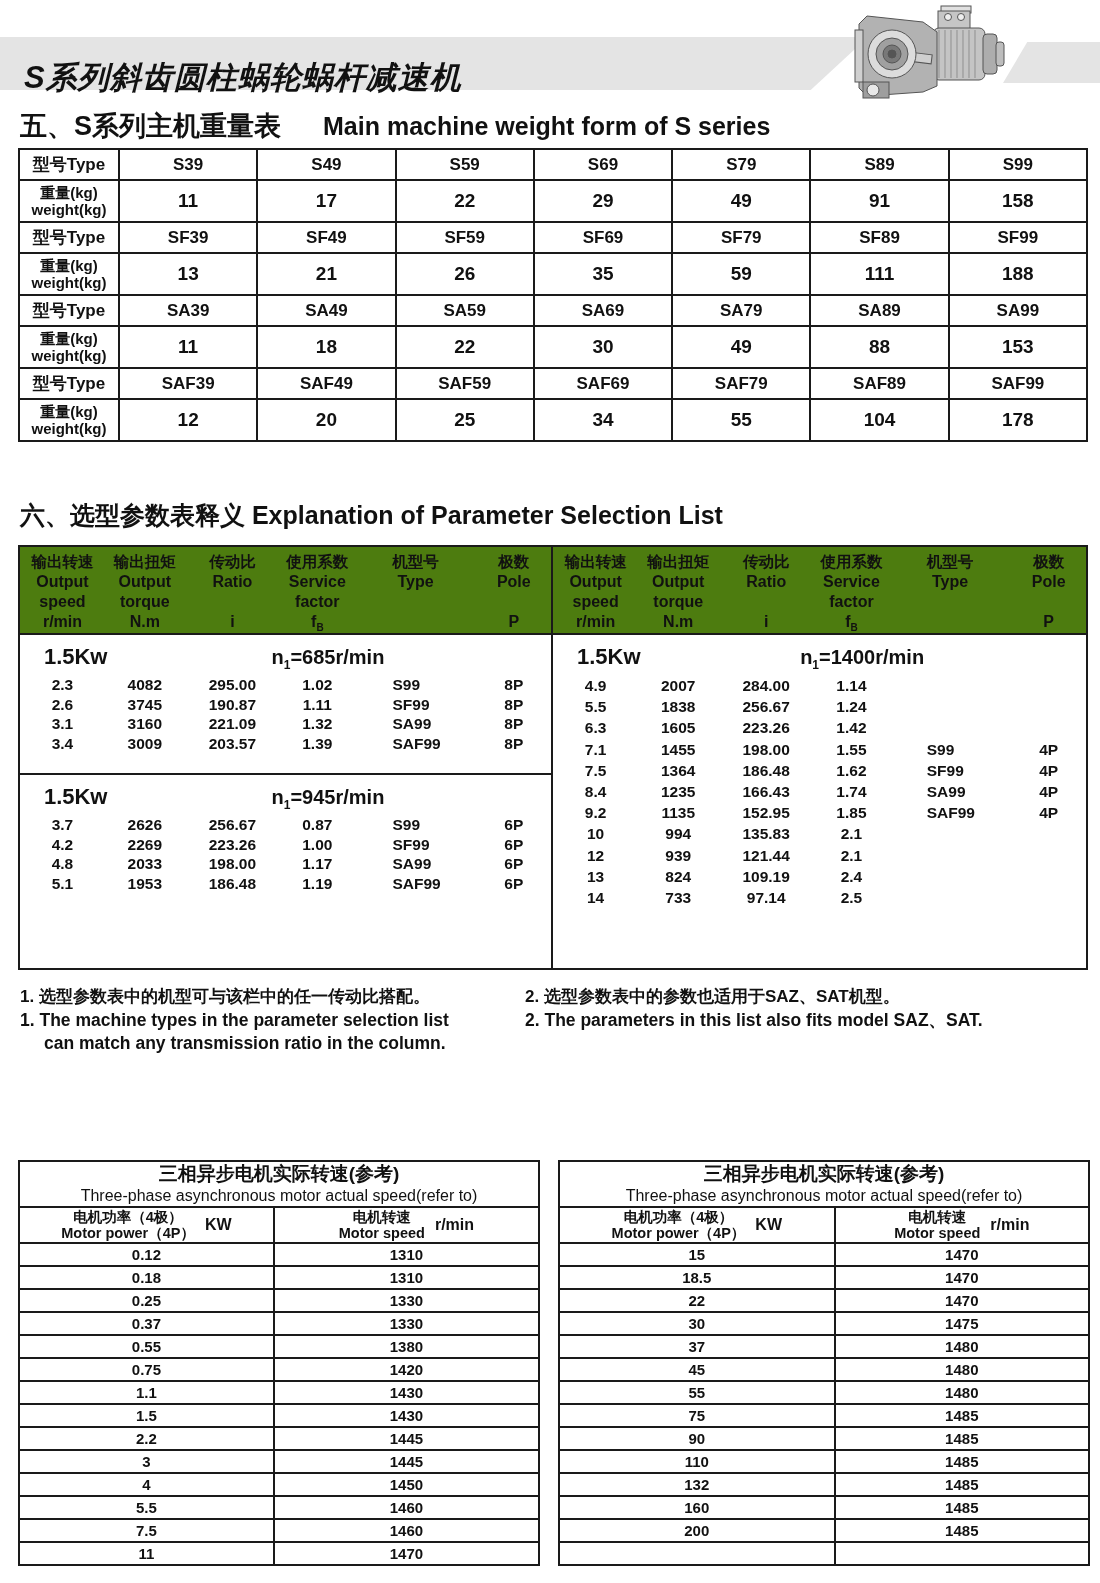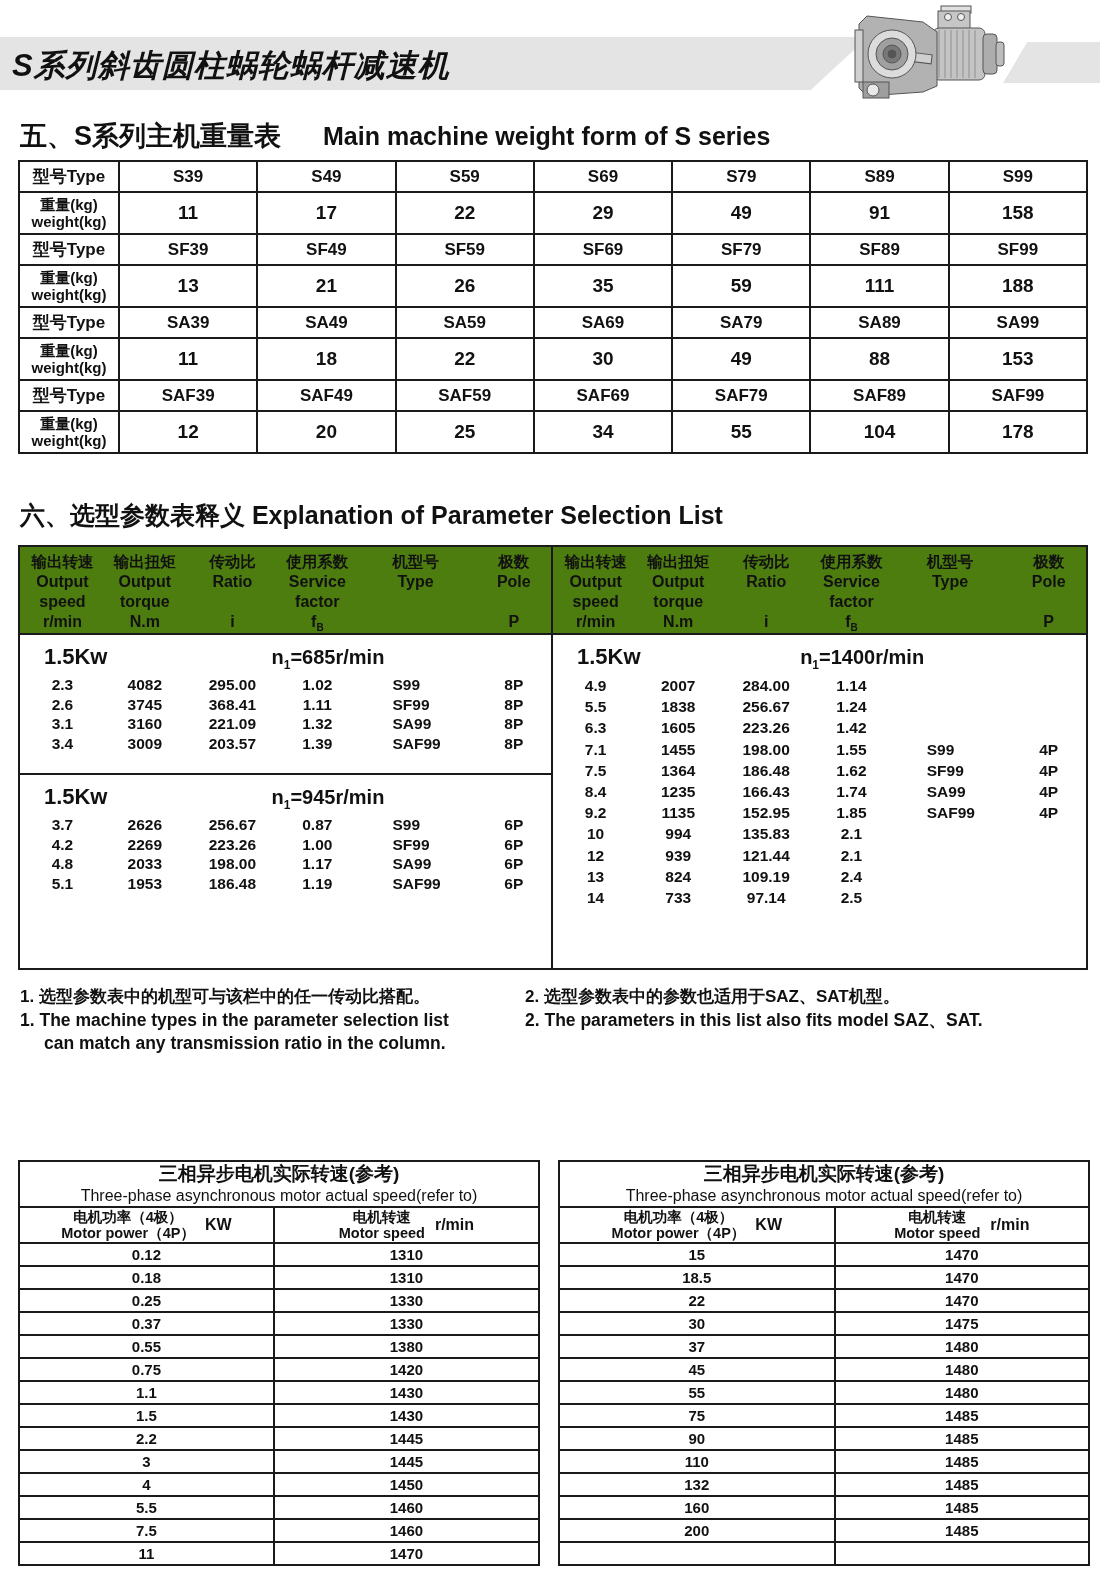--- a/index.html
+++ b/index.html
@@ -4,32 +4,32 @@
 <style>
   html,body{margin:0;padding:0;background:#fff;}
   .page{position:relative;width:1100px;height:1583px;background:#fff;overflow:hidden;
         font-family:"Liberation Sans","DejaVu Sans",sans-serif;color:#111;}
 
   
   .band-main{position:absolute;left:0;top:37px;width:868px;height:53px;background:#e4e4e4;
              clip-path:polygon(0 0,100% 0,93.4% 100%,0 100%);}
   .band-right{position:absolute;left:1003px;top:42px;width:97px;height:41px;background:#e4e4e4;
              clip-path:polygon(25% 0,100% 0,100% 100%,0 100%);}
-  .banner-title{position:absolute;left:8px;top:41px;margin:4px;font-size:31px;font-weight:bold;
+  .banner-title{position:absolute;left:8px;top:41px;margin:16px;font-size:31px;font-weight:bold;
                 font-style:italic;letter-spacing:1px;white-space:nowrap;}
   .motor-svg{position:absolute;left:845px;top:4px;}
 
   
-  .sec5-head{position:absolute;left:20px;top:118px;white-space:nowrap;}
+  .sec5-head{position:absolute;left:20px;top:108px;white-space:nowrap;}
   .sec5-cn{font-size:27px;font-weight:bold;}
   .sec5-en{font-size:25px;font-weight:bold;margin-left:42px;}
   .sec6-head{position:absolute;left:20px;top:499px;font-size:25px;font-weight:bold;white-space:nowrap;}
 
   
-  .weight-table{position:absolute;left:18px;top:160px;width:1070px;border-collapse:collapse;table-layout:fixed;}
+  .weight-table{position:absolute;left:18px;top:148px;width:1070px;border-collapse:collapse;table-layout:fixed;}
   .weight-table th,.weight-table td{border:2px solid #1a1a1a;text-align:center;vertical-align:middle;padding:0;}
   .weight-table col.c0{width:100px;}
   .wt-type-row{height:31px;}
   .wt-weight-row{height:42px;}
   .wt-label{font-size:17px;font-weight:bold;}
   .wt-label .wt-l1,.wt-label .wt-l2{font-size:15px;font-weight:bold;line-height:17px;}
   .wt-type{font-size:17px;font-weight:bold;}
   .wt-weight{font-size:19px;font-weight:bold;}
 
   
@@ -315,21 +315,21 @@
               <span class="pg-cell c0">2.3</span>
               <span class="pg-cell c1">4082</span>
               <span class="pg-cell c2">295.00</span>
               <span class="pg-cell c3">1.02</span>
               <span class="pg-cell c4">S99</span>
               <span class="pg-cell c5">8P</span>
             </div>
             <div class="pg-row pcols">
               <span class="pg-cell c0">2.6</span>
               <span class="pg-cell c1">3745</span>
-              <span class="pg-cell c2">368.41</span>
+              <span class="pg-cell c2">190.87</span>
               <span class="pg-cell c3">1.11</span>
               <span class="pg-cell c4">SF99</span>
               <span class="pg-cell c5">8P</span>
             </div>
             <div class="pg-row pcols">
               <span class="pg-cell c0">3.1</span>
               <span class="pg-cell c1">3160</span>
               <span class="pg-cell c2">221.09</span>
               <span class="pg-cell c3">1.32</span>
               <span class="pg-cell c4">SA99</span>

